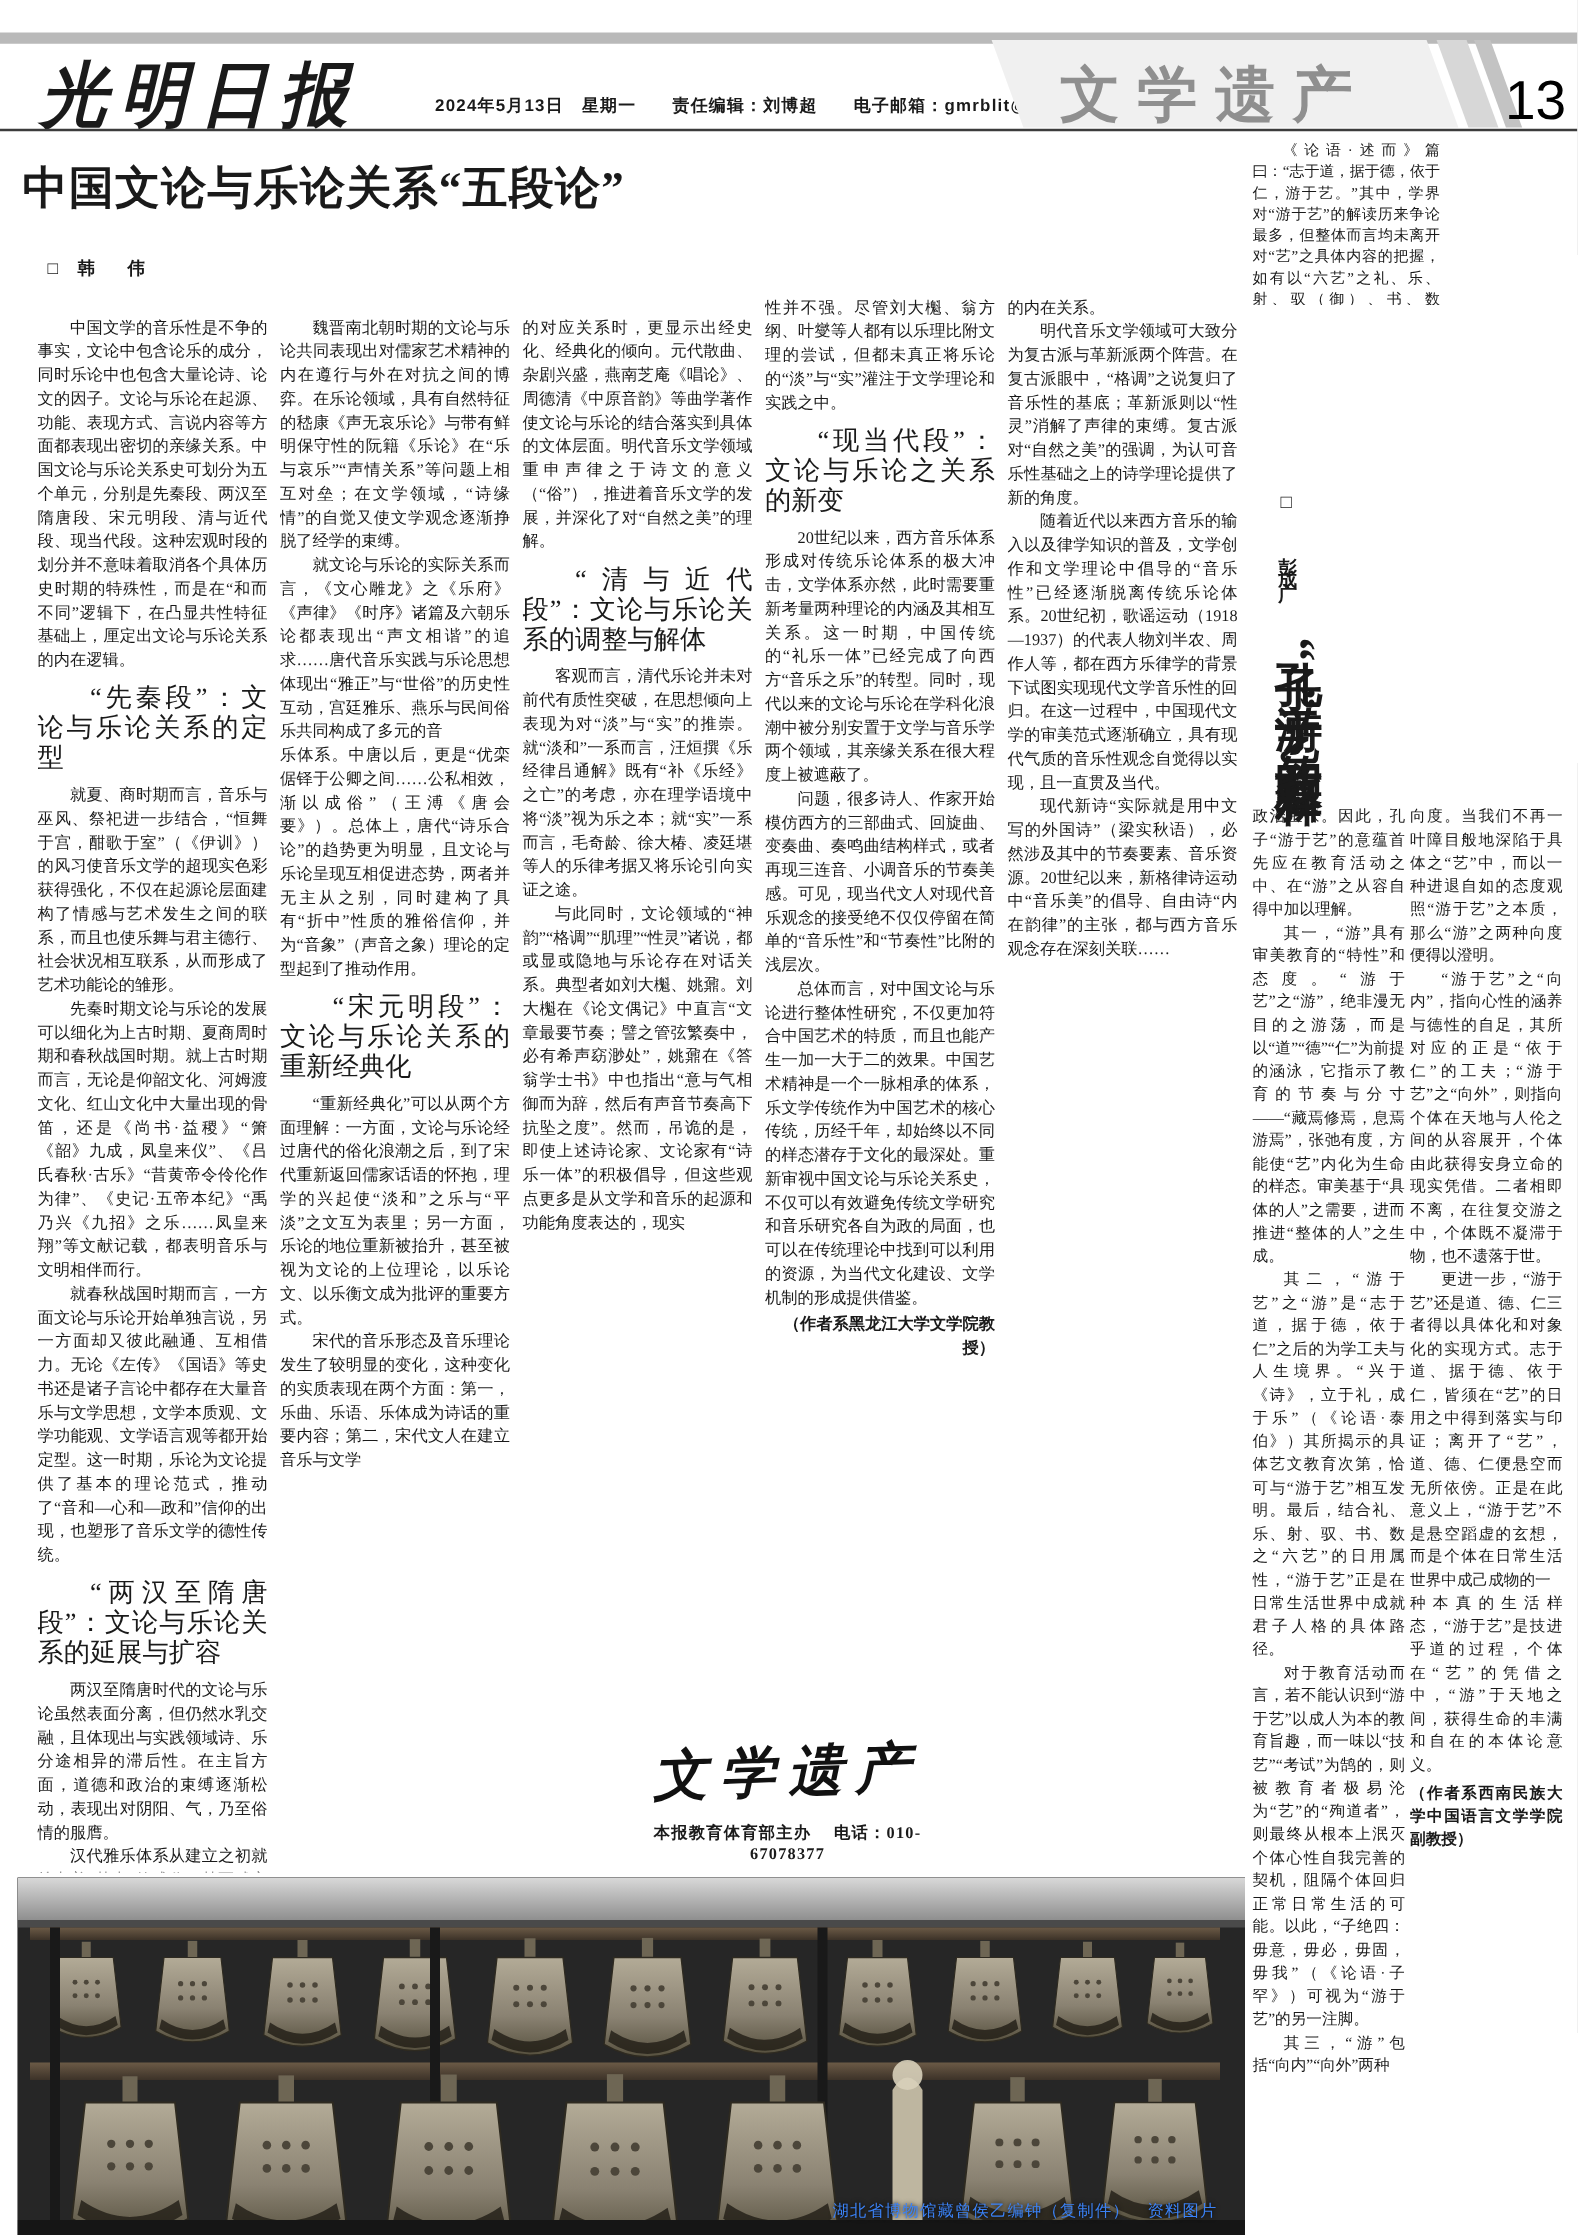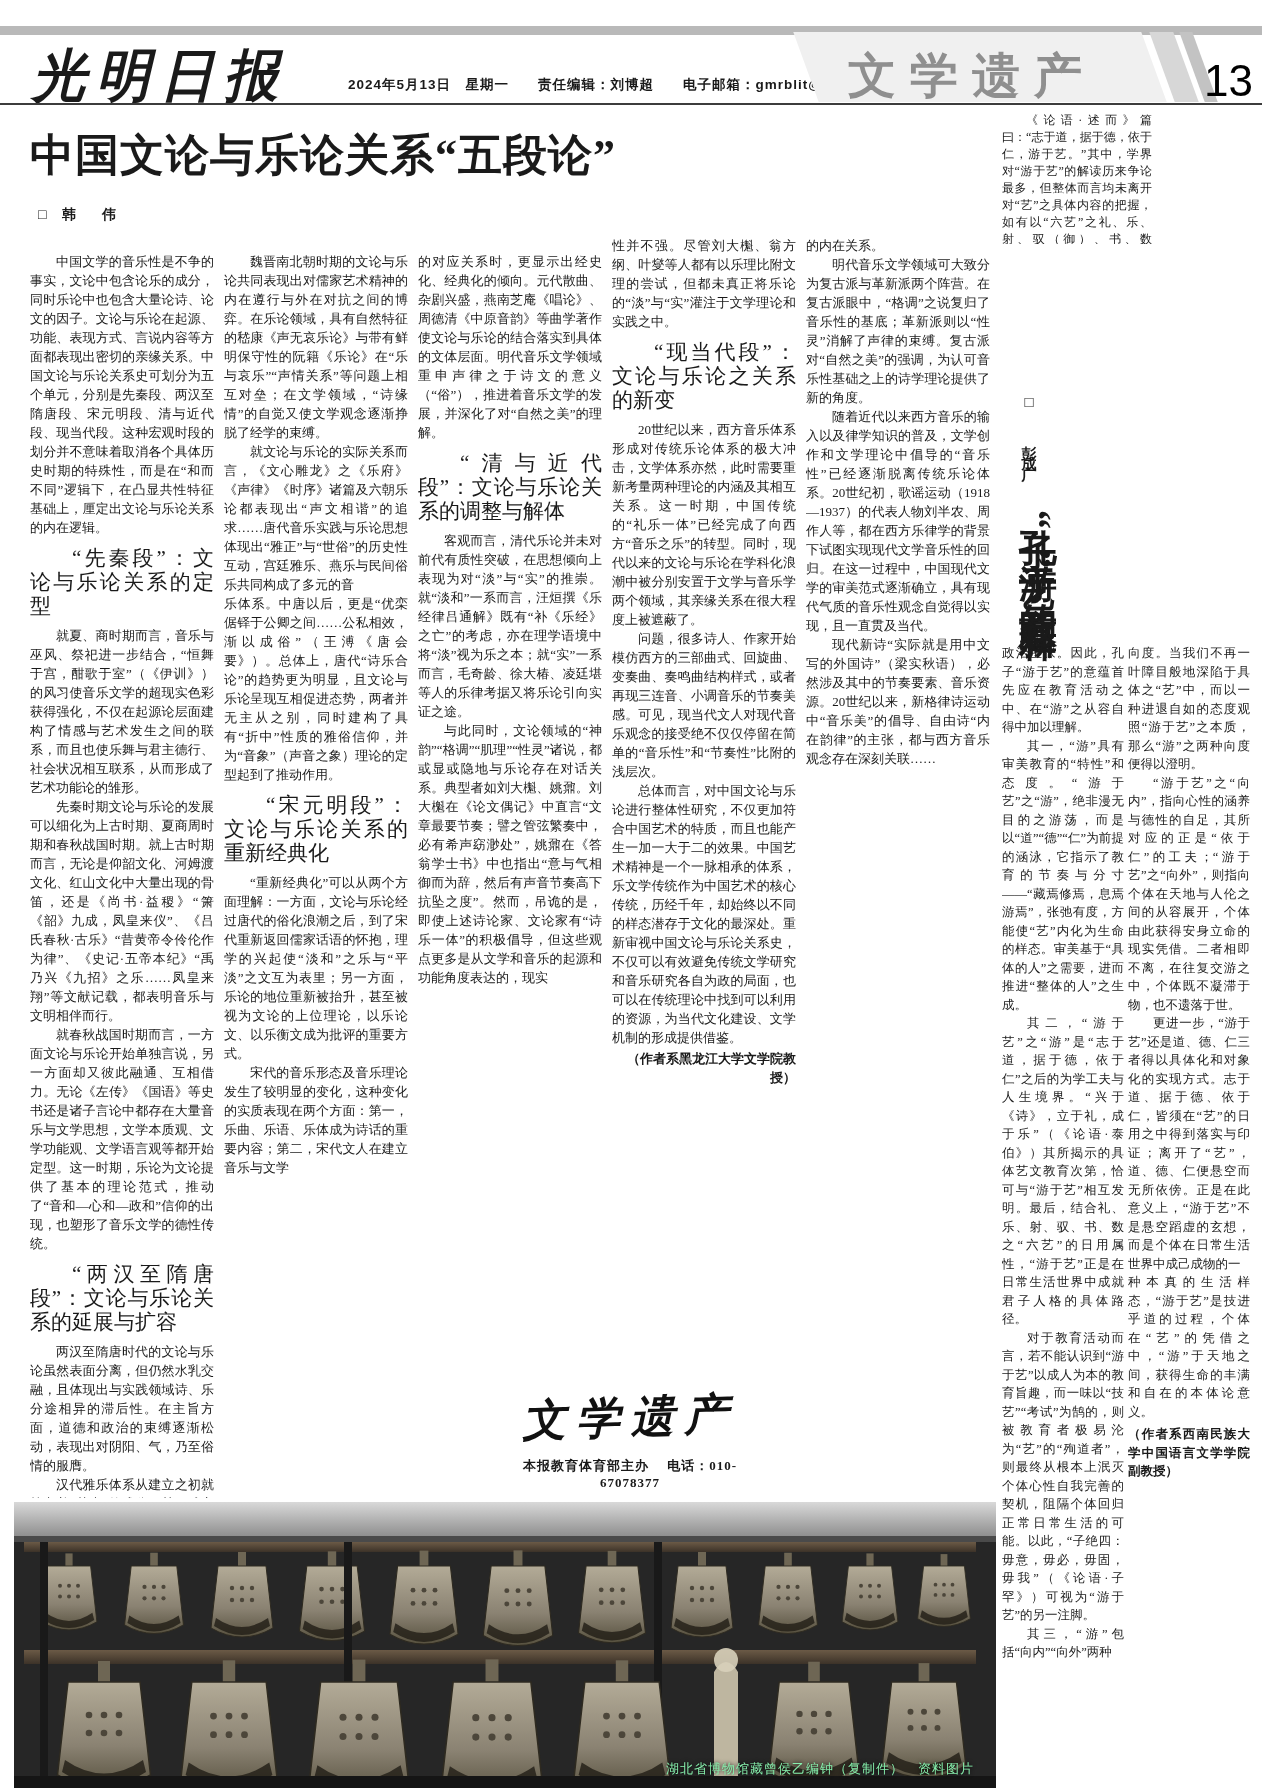--- a/index.html
+++ b/index.html
@@ -14,41 +14,41 @@
   .mast-rule{position:absolute;left:0;top:103px;width:1262px;height:2px;background:#3c3c3c;}
   .banner{position:absolute;left:806px;top:32px;width:348px;height:70px;background:#f0f0f0;
         transform:skewX(20deg);}
   .stripe1{position:absolute;left:1162px;top:32px;width:24px;height:70px;background:#d7d7d7;transform:skewX(20deg);}
   .stripe2{position:absolute;left:1192px;top:32px;width:13px;height:70px;background:#c3c3c3;transform:skewX(20deg);}
   .section-title{position:absolute;left:848px;top:44px;font-size:48px;font-weight:bold;color:#8f8f8f;
         letter-spacing:14px;white-space:nowrap;}
   .page-num{position:absolute;left:1204px;top:40px;font-size:44px;color:#000000;
         font-family:"Liberation Sans","DejaVu Sans",sans-serif;margin-top:16px;}
   
-  .headline{position:absolute;left:30px;top:126px;width:600px;font-size:44px;font-weight:bold;
+  .headline{position:absolute;left:18px;top:126px;width:600px;font-size:36px;font-weight:bold;
         letter-spacing:1px;white-space:nowrap;}
   .byline{position:absolute;left:38px;top:206px;font-size:14px;font-weight:bold;letter-spacing:6px;}
   .col{position:absolute;font-size:13px;line-height:19px;text-align:justify;overflow:hidden;}
   .col .body-p{margin:0;text-indent:2em;}
   .col .body-p.noindent{text-indent:0;}
   .col h3.col-head{margin:9px 0 8px 0;font-size:21px;line-height:24px;font-weight:normal;text-indent:2em;}
   .col .attribution{margin:2px 0 0 0;font-weight:bold;text-align:right;text-indent:0;}
   #m-col1{left:30px;  top:252px;width:184px;height:1246px;}
   #m-col2{left:224px; top:252px;width:184px;height:1246px;}
   #m-col3{left:418px; top:252px;width:184px;height:1130px;}
   #m-col4{left:612px; top:236px;width:184px;height:1126px;}
   #m-col5{left:806px; top:236px;width:184px;height:1026px;}
   
   .heritage-box{position:absolute;left:500px;top:1388px;width:260px;height:114px;text-align:center;}
   .heritage-script{font-size:44px;font-weight:bold;font-style:italic;letter-spacing:10px;
         transform:rotate(-2deg);display:inline-block;color:#111;}
   .heritage-meta{margin-top:10px;font-size:13px;font-weight:bold;letter-spacing:1px;}
   
   .photo{position:absolute;left:14px;top:1502px;width:982px;height:286px;overflow:hidden;background:#2b2b2b;}
-  .photo-caption{position:absolute;right:22px;bottom:10px;font-size:13px;color:#86efac;
+  .photo-caption{position:absolute;right:22px;bottom:10px;font-size:13px;color:#3b82f6;
         letter-spacing:1px;text-shadow:0 0 4px #000;}
   
   .side{position:absolute;left:1002px;top:112px;width:258px;height:1656px;}
   .side-top{position:absolute;left:0;top:0;width:258px;height:520px;display:flex;flex-direction:column;}
   .side-intro{width:150px;height:520px;font-size:12px;line-height:17px;text-align:justify;overflow:hidden;}
   .side-intro .body-p{margin:0;text-indent:2em;}
   .side-byline{width:36px;height:420px;margin-top:150px;writing-mode:vertical-rl;font-size:15px;
         font-weight:bold;letter-spacing:10px;text-align:left;}
   .side-title{width:66px;height:520px;writing-mode:vertical-rl;font-size:38px;font-weight:bold;
         letter-spacing:5px;line-height:60px;}

